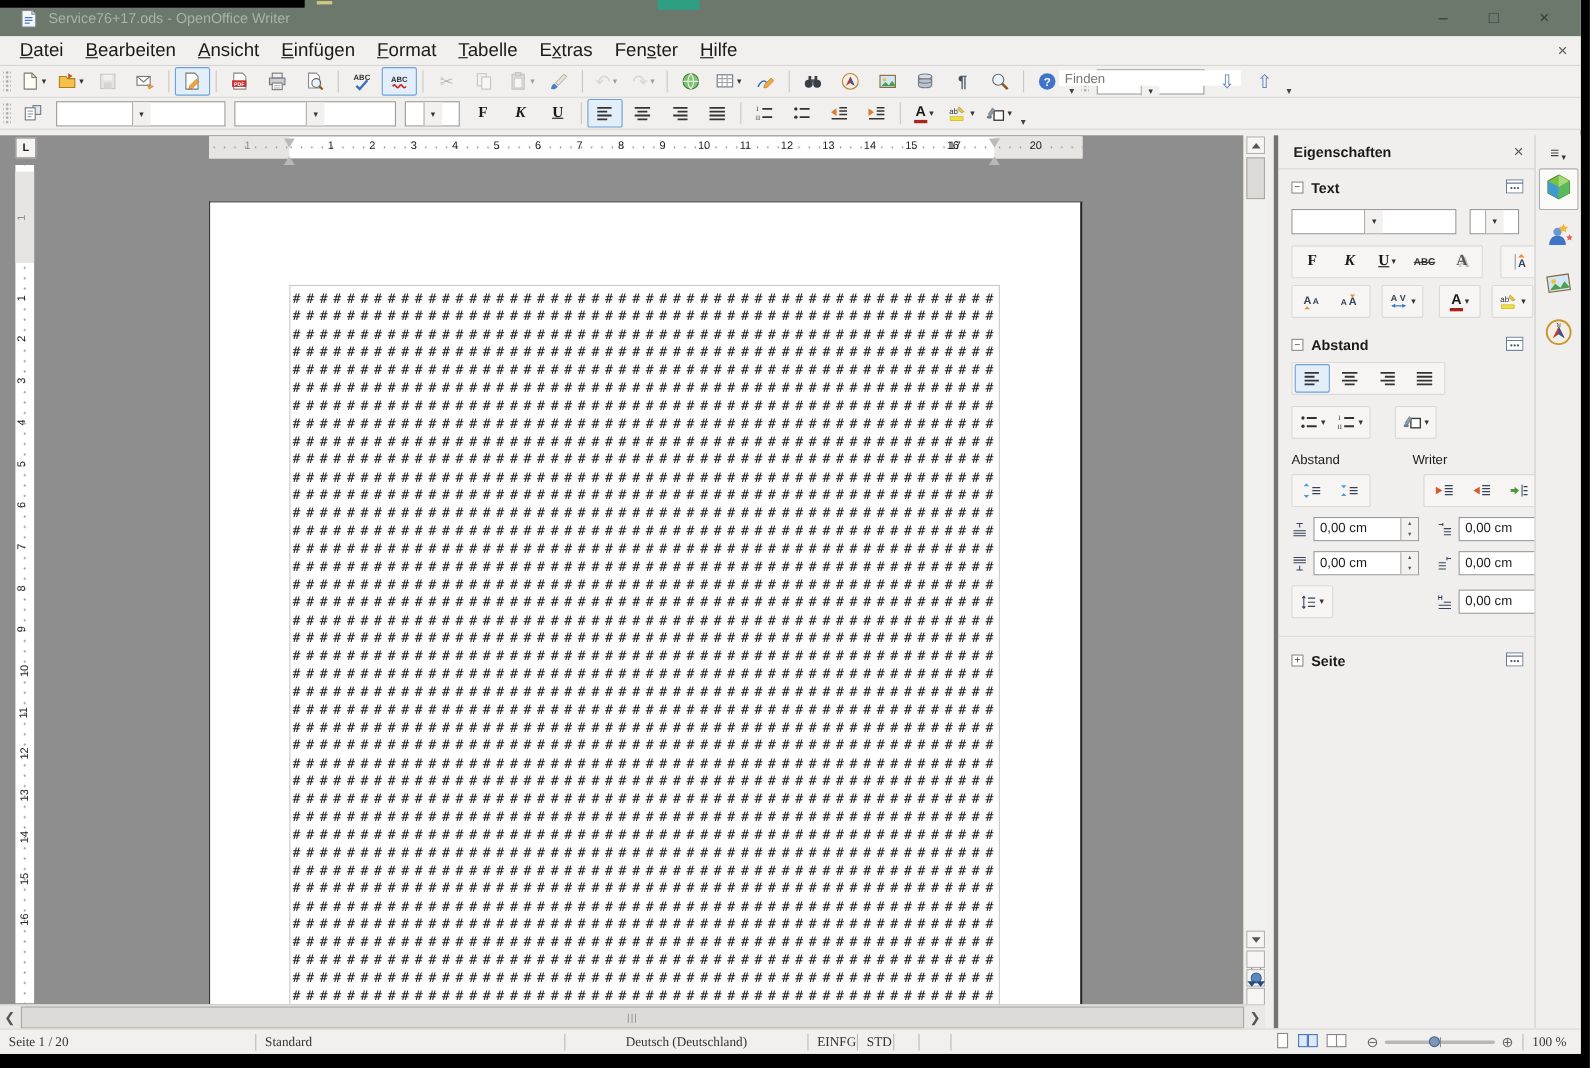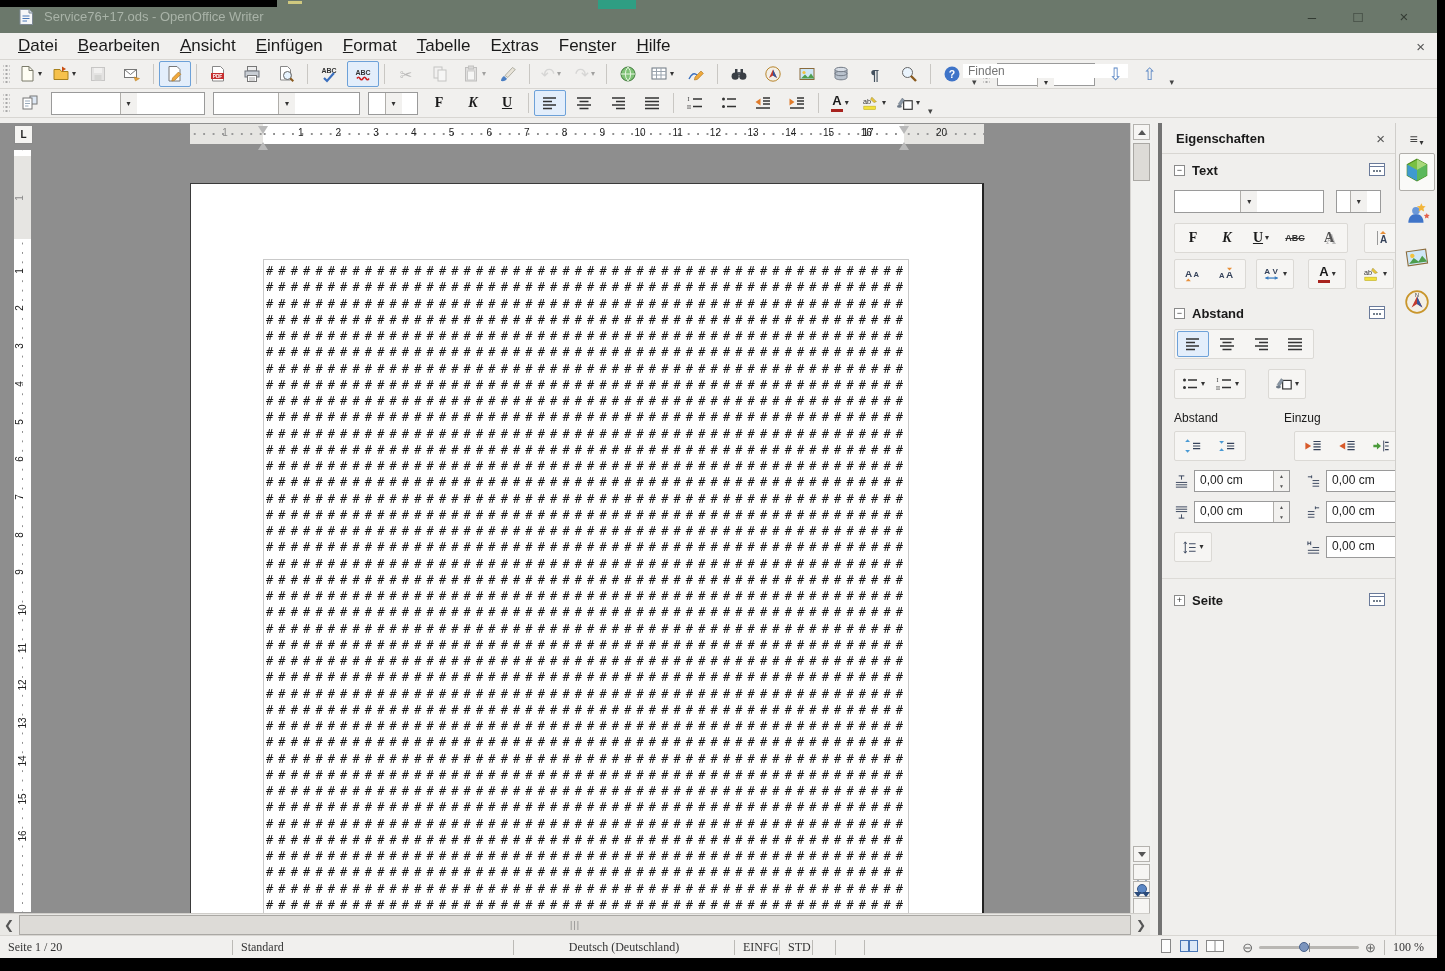--- a/index.html
+++ b/index.html
@@ -773,21 +773,21 @@
                   <path d="M2.5 9.5L7 3l2.3 2.3-4.5 6.5z" fill="#8a97a5" stroke="#5a6570" stroke-width=".5"></path>
                   <ellipse cx="3.8" cy="12.3" rx="2.7" ry="1.6" fill="#6e7a88"></ellipse>
                 </svg>
               </span>
               <span class="cr">▾</span>
             </span>
       </span>
     </div>
     <div class="row" style="margin-top:6px">
       <span class="sb-label" style="width:110px">Abstand</span>
-      <span class="sb-label">Einzug</span>
+      <span class="sb-label">Writer</span>
     </div>
     <div class="row">
       <span class="bgroup">
         <span class="tb">
               <span>
                 <svg class="ic" viewBox="0 0 20 18">
                   <path d="M4 1.5l2.7 3H1.3z" fill="#4a9ad4"></path>
                   <path d="M4 16.5l-2.7-3h5.4z" fill="#4a9ad4"></path>
                   <g stroke="#35425a" stroke-width="1.3">
                     <path d="M10 6h8M10 9h8M10 12h8"></path>

